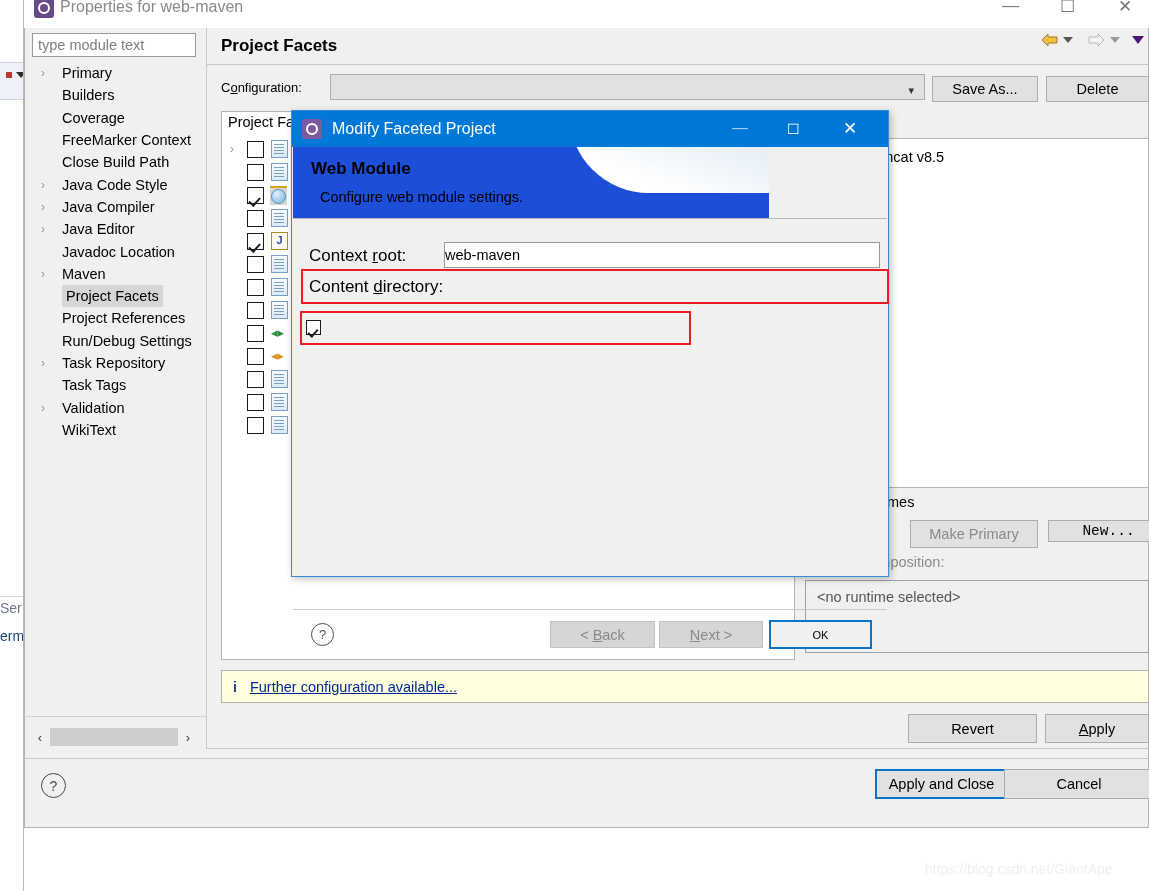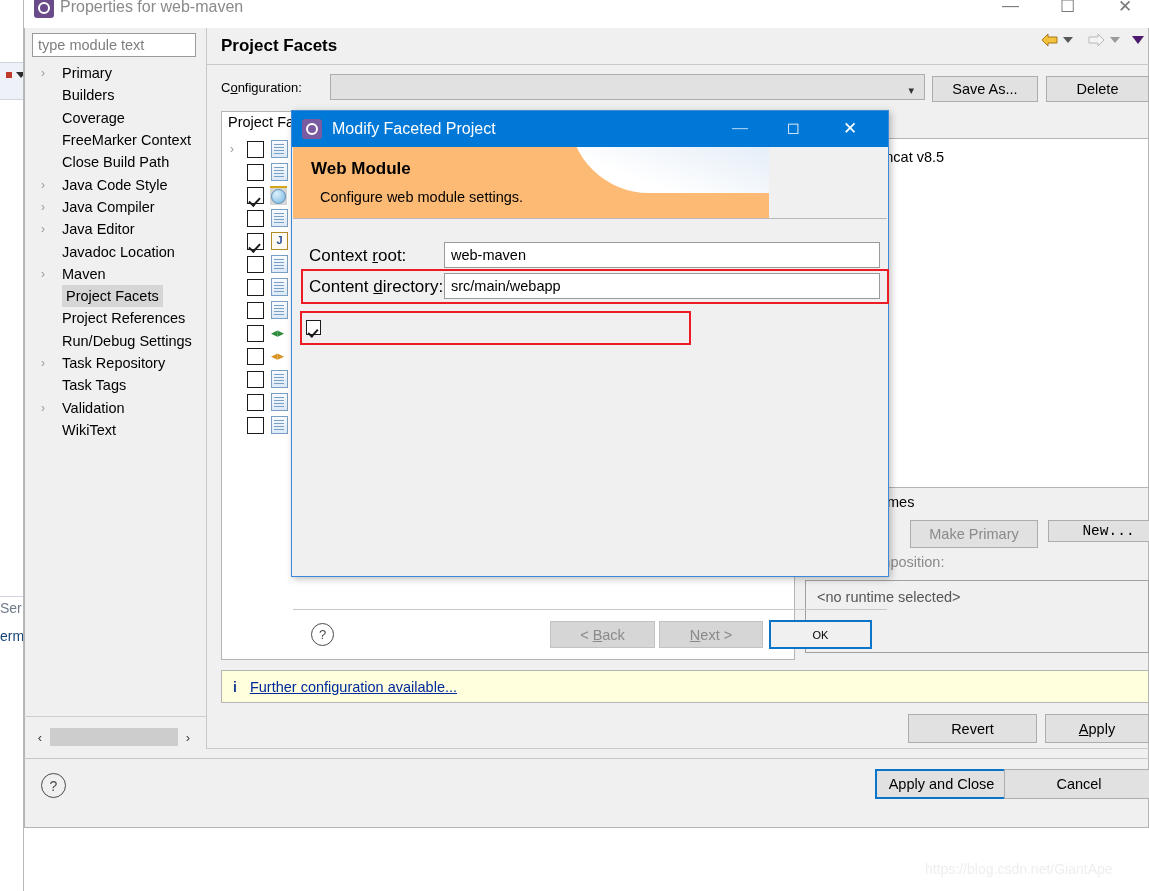--- a/index.html
+++ b/index.html
@@ -169,37 +169,37 @@
     background:#7b5ba0; display:flex; align-items:center; justify-content:center;
   }
   .dlg-icon-inner { width:12px;height:12px;border-radius:50%;border:2.5px solid #ffffff; box-sizing:border-box;}
   .dlg-title-text { margin-left:10px; color:#ffffff; font-size:16px; }
   .dlg-ctrl { position:absolute; color:#ffffff; font-size:16px; top:8px; }
   .dlg-min { left:440px; color:#9fcdf2; }
   .dlg-max { left:495px; font-size:14px; top:10px; }
   .dlg-close { left:551px; font-size:17px; top:7px; }
 
   .dlg-head {
-    position:absolute; left:1px; top:36px; width:476px; height:71px; background:#fdba74;
+    position:absolute; left:1px; top:36px; width:476px; height:71px; background:#1d4ed8;
     overflow:hidden;
   }
   .dlg-head-gloss {
     position:absolute; right:0; top:-34px; width:200px; height:80px;
     background:linear-gradient(200deg, #d9e6f4 0%, #ffffff 75%);
     border-radius:0 0 0 100px;
   }
   .dlg-h1 { position:absolute; left:18px; top:12px; font-size:17px; font-weight:bold; }
   .dlg-h2 { position:absolute; left:27px; top:42px; font-size:14.5px; }
   .dlg-head-rule { position:absolute; left:1px; top:107px; width:594px; height:1px; background:#b8b8b8; }
 
   .dlg-body { position:absolute; left:1px; top:108px; width:594px; height:290px; background:#f0f0f0; }
   .fld-label { position:absolute; font-size:17px; }
   .fld-input {
     position:absolute; background:#ffffff; border:1px solid #9a9a9a;
-    box-sizing:border-box; display:flex; align-items:center; padding-left:6px;
+    box-sizing:border-box; display:flex; align-items:center; padding-left:0;
     font-size:14.5px;
   }
   .redbox { position:absolute; border:2px solid #ed1c24; box-sizing:border-box; }
   .dchk { position:absolute; width:15px; height:15px; border:1.4px solid #1b1b1b; background:#fff; box-sizing:border-box; }
   .dchk::after {
     content:''; position:absolute; left:3px; top:6px; width:4px; height:8px;
     border:solid #1b1b1b; border-width:0 2px 2px 0; transform:rotate(42deg);
   }
   .dchk-label {
     position:absolute; font-size:14.5px; border:1px dotted #6a6a6a;
@@ -469,23 +469,20 @@
     </div>
     <div class="dlg-head-rule"></div>
 
     <div class="dlg-body">
       <div class="fld-label" style="left:16px; top:27px;"><span>Context </span><u class="mn">r</u><span>oot:</span></div>
       <div class="fld-input" style="left:151px; top:23px; width:436px; height:26px;">
           <span>web-maven</span>
         </div>
 
       <div class="fld-label" style="left:16px; top:58px;"><span>Content </span><u class="mn">d</u><span>irectory:</span></div>
-      <div class="fld-input" style="left:151px; top:54px; width:436px; height:26px;">
-          <span>src/main/webapp</span>
-        </div>
       <div class="redbox" style="left:8px; top:50px; width:588px; height:35px;"></div>
 
       <div class="dchk" style="left:13px; top:101px;"></div>
       <div class="redbox" style="left:7px; top:92px; width:391px; height:34px;"></div>
     </div>
 
     <div class="dlg-foot-rule"></div>
     <div class="dlg-help">?</div>
     <div class="dbtn dbtn-back">
         <span>&lt; <u class="mn">B</u>ack</span>

